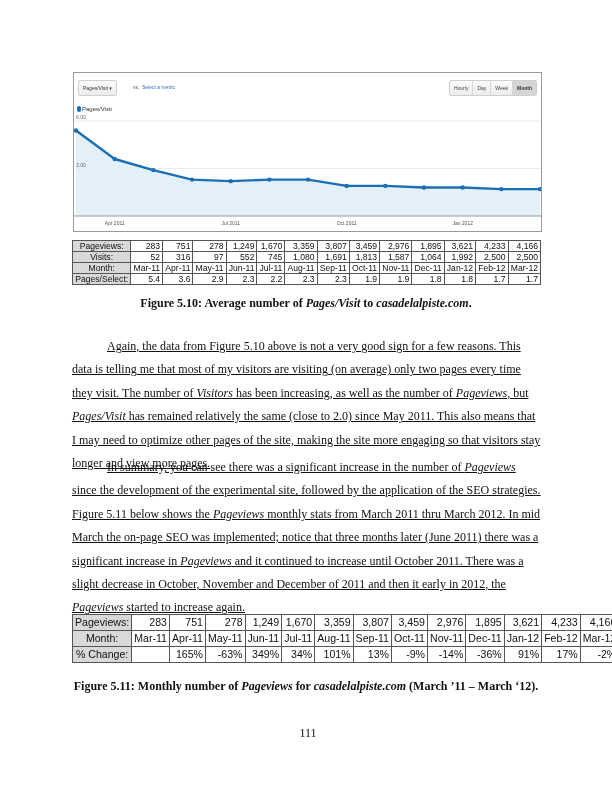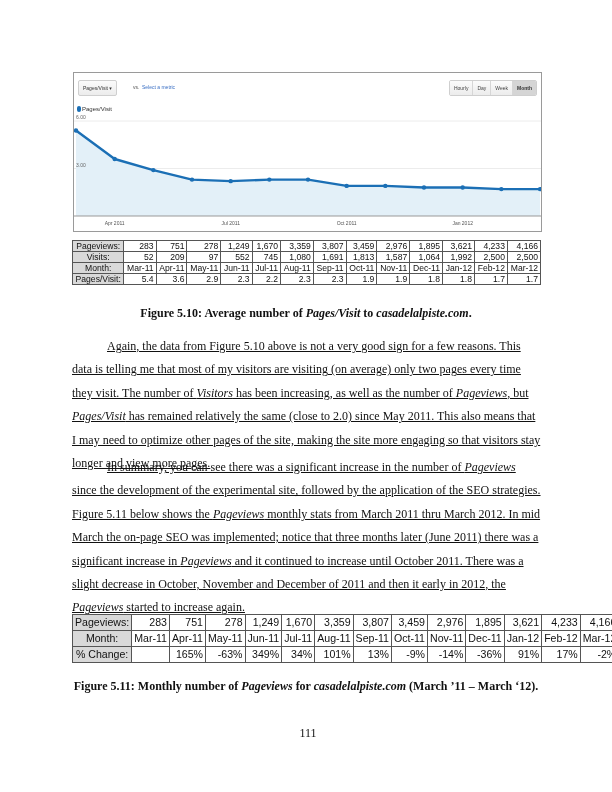--- a/index.html
+++ b/index.html
@@ -96,21 +96,21 @@
         <td>3,459</td>
         <td>2,976</td>
         <td>1,895</td>
         <td>3,621</td>
         <td>4,233</td>
         <td>4,166</td>
       </tr>
       <tr>
         <td class="hdr">Visits:</td>
         <td>52</td>
-        <td>209</td>
+        <td>316</td>
         <td>97</td>
         <td>552</td>
         <td>745</td>
         <td>1,080</td>
         <td>1,691</td>
         <td>1,813</td>
         <td>1,587</td>
         <td>1,064</td>
         <td>1,992</td>
         <td>2,500</td>
@@ -126,39 +126,39 @@
         <td>Aug-11</td>
         <td>Sep-11</td>
         <td>Oct-11</td>
         <td>Nov-11</td>
         <td>Dec-11</td>
         <td>Jan-12</td>
         <td>Feb-12</td>
         <td>Mar-12</td>
       </tr>
       <tr>
-        <td class="hdr">Pages/Visit:</td>
+        <td class="hdr">Pages/Select:</td>
         <td>5.4</td>
         <td>3.6</td>
         <td>2.9</td>
         <td>2.3</td>
         <td>2.2</td>
         <td>2.3</td>
         <td>2.3</td>
         <td>1.9</td>
         <td>1.9</td>
         <td>1.8</td>
         <td>1.8</td>
         <td>1.7</td>
         <td>1.7</td>
       </tr>
     </tbody>
   </table>
 
-<div class="caption" style="top:296px;margin-top:10px;">
+<div class="caption" style="top:296px;">
   <span>Figure 5.10: Average number of </span><i>Pages/Visit</i><span> to </span><i>casadelalpiste.com</i><span>.</span>
 </div>
 
 <p class="para" id="p1" style="top:335px;"><span class="indent"></span><span>Again, the data from Figure 5.10 above is not a very good sign for a few reasons. This data is telling me that most of my visitors are visiting (on average) only two pages every time they visit. The number of </span><i>Visitors</i><span> has been increasing, as well as the number of </span><i>Pageviews</i><span>, but </span><i>Pages/Visit</i><span> has remained relatively the same (close to 2.0) since May 2011. This also means that I may need to optimize other pages of the site, making the site more engaging so that visitors stay longer and view more pages.</span></p>
 
 <p class="para" id="p2" style="top:456px;"><span class="indent"></span><span>In summary, you can see there was a significant increase in the number of </span><i>Pageviews</i><span> since the development of the experimental site, followed by the application of the SEO strategies. Figure 5.11 below shows the </span><i>Pageviews</i><span> monthly stats from March 2011  thru March 2012. In mid March the on-page SEO was implemented; notice that three months later (June 2011) there was a significant increase in </span><i>Pageviews</i><span> and it continued to increase until October 2011. There was a slight decrease in October, November and December of 2011 and then it early in 2012, the </span><i>Pageviews</i><span> started to increase again.</span></p>
 
 <table class="data" id="t2">
     <tbody>
       <tr>

